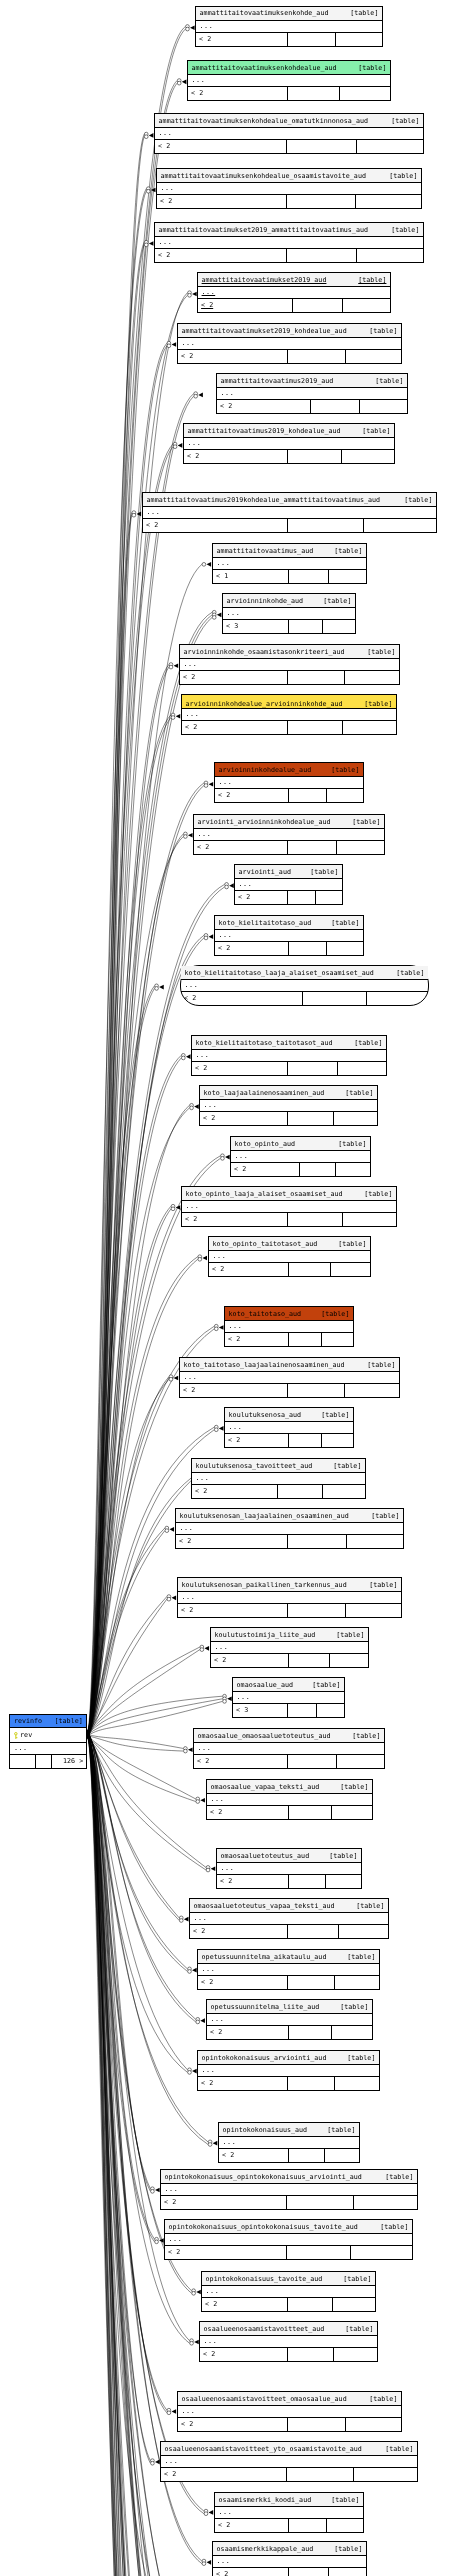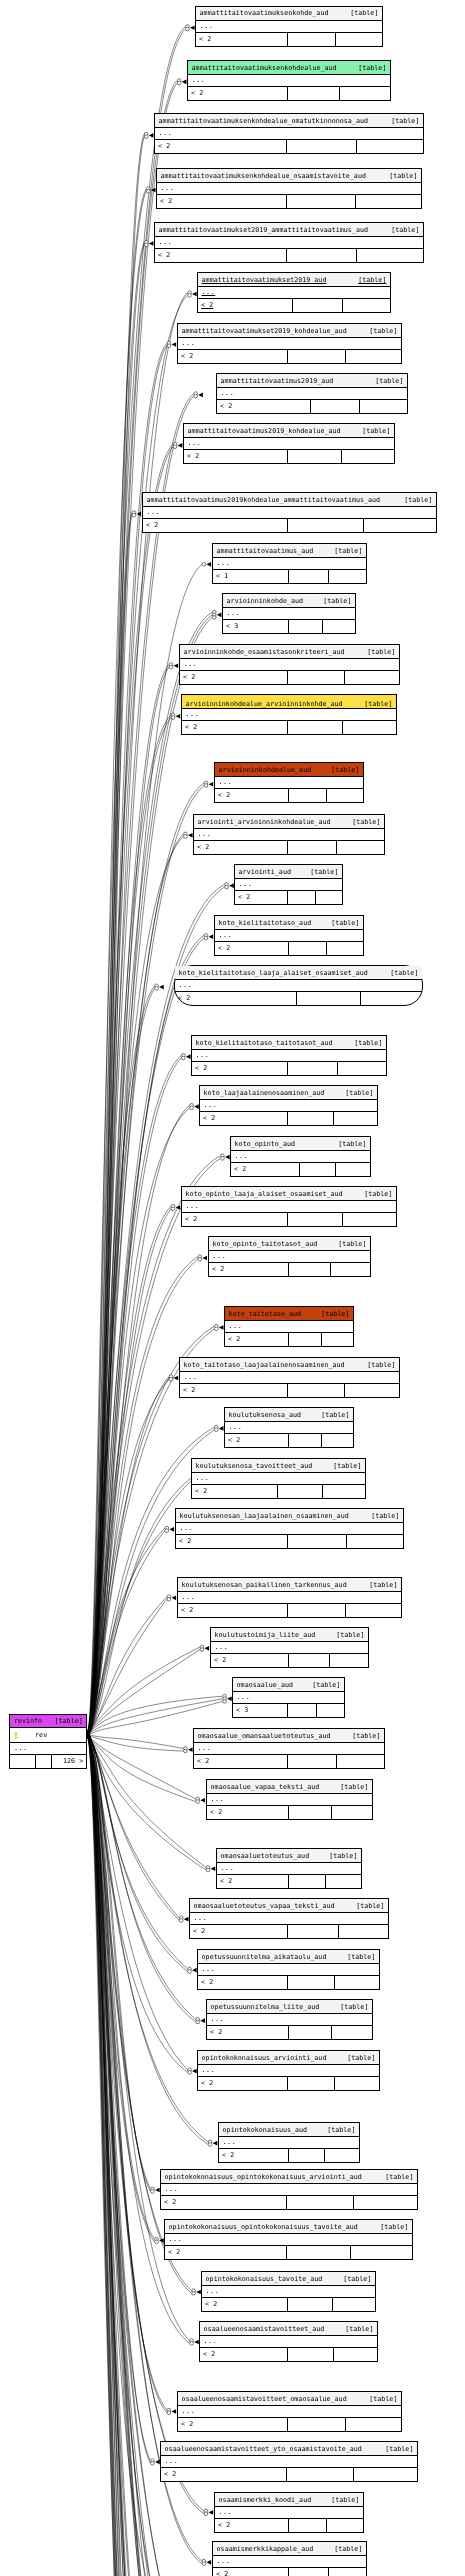--- a/index.html
+++ b/index.html
@@ -562,21 +562,21 @@
           <span>koto_kielitaitotaso_aud</span>
           <span class="tag">[table]</span>
         </div>
         <div class="dots">...</div>
         <div class="ftr">
           <div class="fc fc1" style="width: 49%;">&lt; 2</div>
           <div class="fc fc2" style="width: 26%;"></div>
           <div class="fc fc3" style="flex: 1 1 0%;"></div>
         </div>
       </div>
-      <div class="node" style="left: 174px; top: 965px; width: 249px; border-radius: 19px;">
+      <div class="node" style="left: 180px; top: 965px; width: 249px; border-radius: 19px;">
         <div class="hdr" style="background: rgb(244, 244, 244);">
           <span>koto_kielitaitotaso_laaja_alaiset_osaamiset_aud</span>
           <span class="tag">[table]</span>
         </div>
         <div class="dots">...</div>
         <div class="ftr">
           <div class="fc fc1" style="width: 49%;">&lt; 2</div>
           <div class="fc fc2" style="width: 26%;"></div>
           <div class="fc fc3" style="flex: 1 1 0%;"></div>
         </div>
@@ -923,31 +923,31 @@
           <span class="tag">[table]</span>
         </div>
         <div class="dots">...</div>
         <div class="ftr">
           <div class="fc fc1" style="width: 49%;">&lt; 2</div>
           <div class="fc fc2" style="width: 26%;"></div>
           <div class="fc fc3" style="flex: 1 1 0%;"></div>
         </div>
       </div>
       <div class="node" style="left: 9.3px; top: 1714px; width: 78px;">
-        <div class="hdr" style="background: #d946ef; height: 13.4px;">
+        <div class="hdr" style="background: #3b82f6; height: 13.4px;">
           <span>revinfo</span>
           <span class="tag">[table]</span>
         </div>
         <div class="revrow">
           <svg width="5.7" height="7.7" viewBox="0 0 11 15" class="keyicon">
             <circle cx="5.5" cy="3.4" r="2.4" fill="none" stroke="#c9c900" stroke-width="1.8"></circle>
             <line x1="5.5" y1="5.8" x2="5.5" y2="13.6" stroke="#c9c900" stroke-width="1.8"></line>
             <line x1="5.5" y1="11" x2="8.6" y2="11" stroke="#c9c900" stroke-width="1.6"></line>
           </svg>
-          <span style="margin-left: 16px;">rev</span>
+          <span style="margin-left: 1px;">rev</span>
         </div>
         <div class="dots">...</div>
         <div class="ftr">
           <div class="fc fc1" style="width: 32%;"></div>
           <div class="fc fc2" style="width: 22%;"></div>
           <div class="fc fc3 fcr" style="flex: 1 1 0%;">126 &gt;</div>
         </div>
       </div>
     </div>
 

